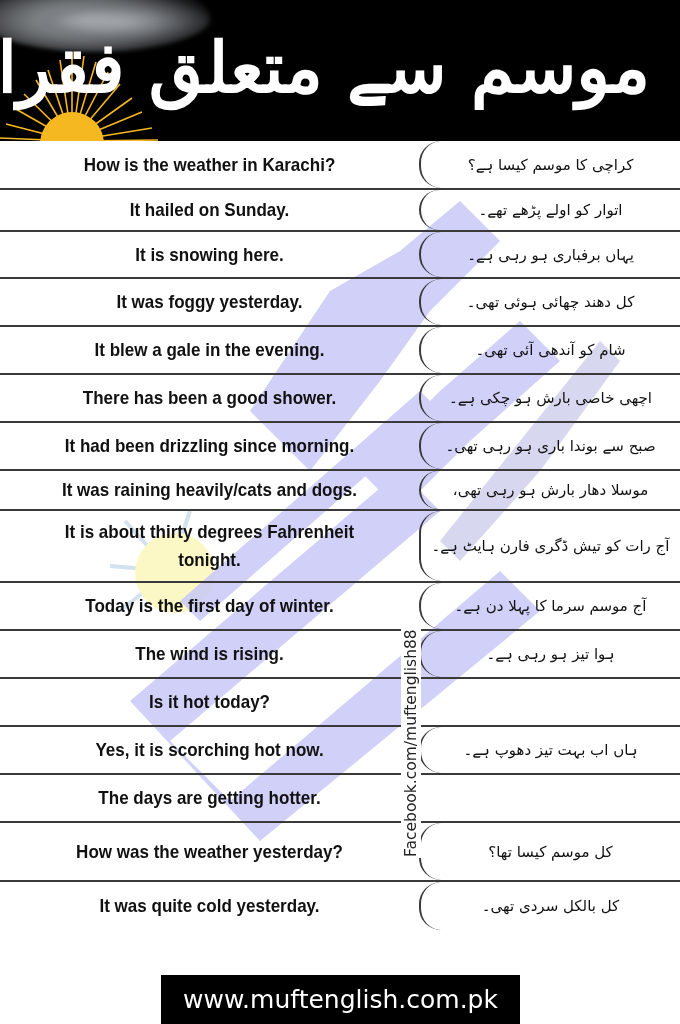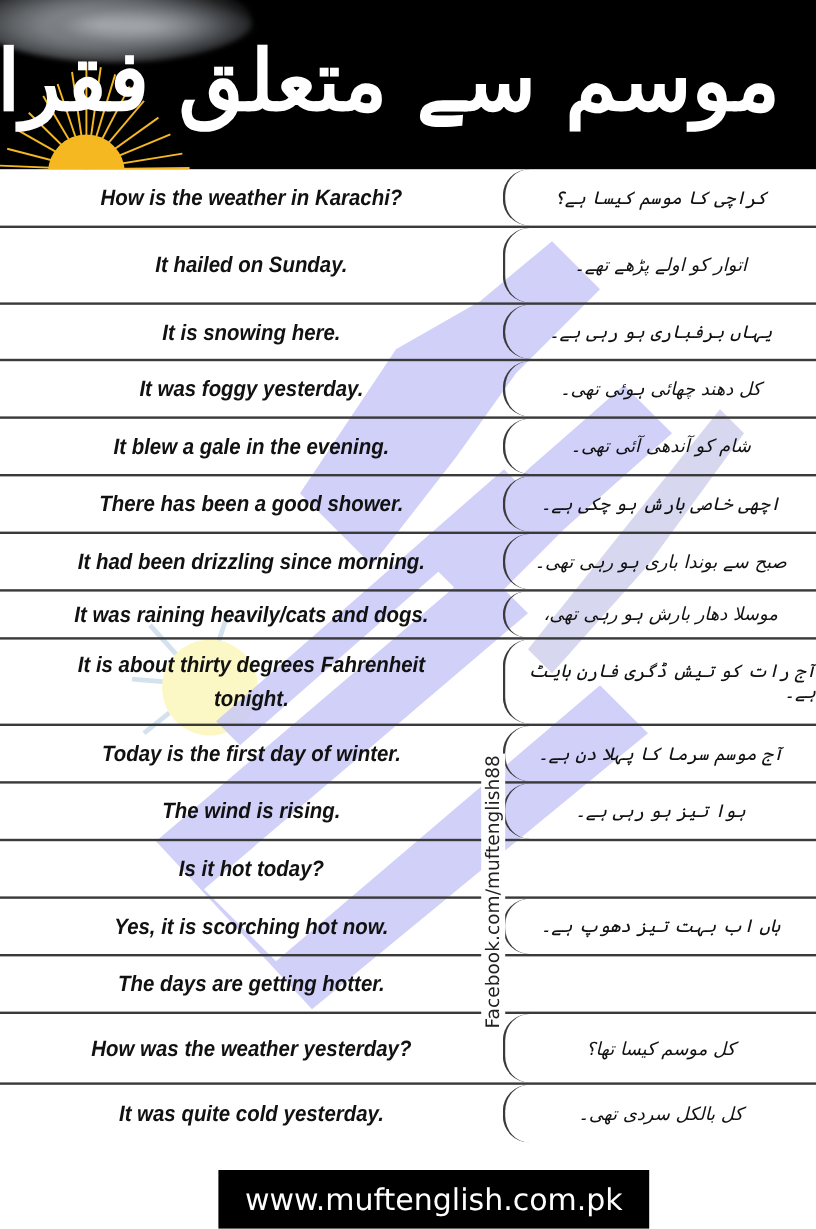--- a/index.html
+++ b/index.html
@@ -25,21 +25,21 @@
     }
     .sun { position: absolute; left: 0; top: 50px; width: 160px; height: 91px; }
     .title {
       position: absolute; right: 30px; top: 8px; height: 120px;
       color: #ffffff; font-family: "DejaVu Serif", serif; font-weight: bold;
       font-size: 70px; line-height: 120px; direction: rtl; white-space: nowrap;
       letter-spacing: 2px;
     }
     .watermark { position: absolute; left: 0; top: 141px; width: 680px; height: 840px; pointer-events: none; }
     .table {
-      position: absolute; left: 0; top: 141px; width: 680px; font-style: italic;
+      position: absolute; left: 0; top: 141px; width: 680px;
     }
     .row {
       position: relative; width: 680px; display: flex;
       border-bottom: 2px solid #3a3a3a; box-sizing: border-box;
     }
     .row.last { border-bottom: none; }
     .cell-en {
       width: 419px; display: flex; align-items: center; justify-content: center;
       text-align: center; font-family: "Liberation Sans", sans-serif; font-weight: bold;
       font-size: 18.5px; color: #111111; line-height: 28px; padding: 0 20px; box-sizing: border-box;
@@ -51,21 +51,21 @@
       font-family: "DejaVu Sans", sans-serif; font-size: 15px; color: #111111; border-radius: 22px;
     }
     .fb-text {
       position: absolute; left: 401px; top: 858px; transform-origin: 0 0; transform: rotate(-90deg);
       font-family: "DejaVu Sans", sans-serif; font-size: 15.5px; color: #222222; white-space: nowrap;
       background: #ffffff; line-height: 20px; padding: 0 1px;
     }
     .footer {
       position: absolute; left: 161px; top: 975px; width: 359px; height: 49px;
       background: #000000; color: #ffffff; display: flex; align-items: center; justify-content: center;
-      font-family: "DejaVu Sans", sans-serif; font-size: 25px; margin-left: 21px;
+      font-family: "DejaVu Sans", sans-serif; font-size: 25px;
     }
   </style>
 </head>
 <body>
 
 <div class="header">
   <div class="cloud"></div>
   <div class="cloud2"></div>
   <svg class="sun" viewBox="0 0 160 91">
     <g stroke="#F5B820" stroke-width="1.6">
@@ -110,21 +110,21 @@
   <g fill="#8C8CD0" opacity="0.35">
     <polygon points="440,400 520,300 600,200 620,220 540,330 460,420"></polygon>
   </g>
 </svg>
 
 <div class="table">
   <div class="row" style="height:49px">
     <div class="cell-en">How is the weather in Karachi?</div>
     <div class="cell-ur">کراچی کا موسم کیسا ہے؟</div>
   </div>
-  <div class="row" style="height:64px">
+  <div class="row" style="height:42px">
     <div class="cell-en">It hailed on Sunday.</div>
     <div class="cell-ur">اتوار کو اولے پڑھے تھے۔</div>
   </div>
   <div class="row" style="height:47px">
     <div class="cell-en">It is snowing here.</div>
     <div class="cell-ur">یہاں برفباری ہو رہی ہے۔</div>
   </div>
   <div class="row" style="height:48px">
     <div class="cell-en">It was foggy yesterday.</div>
     <div class="cell-ur">کل دھند چھائی ہوئی تھی۔</div>

